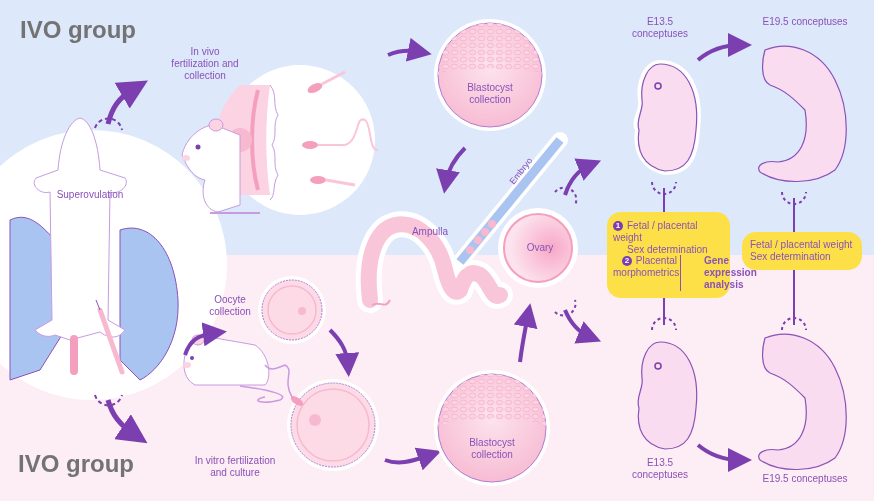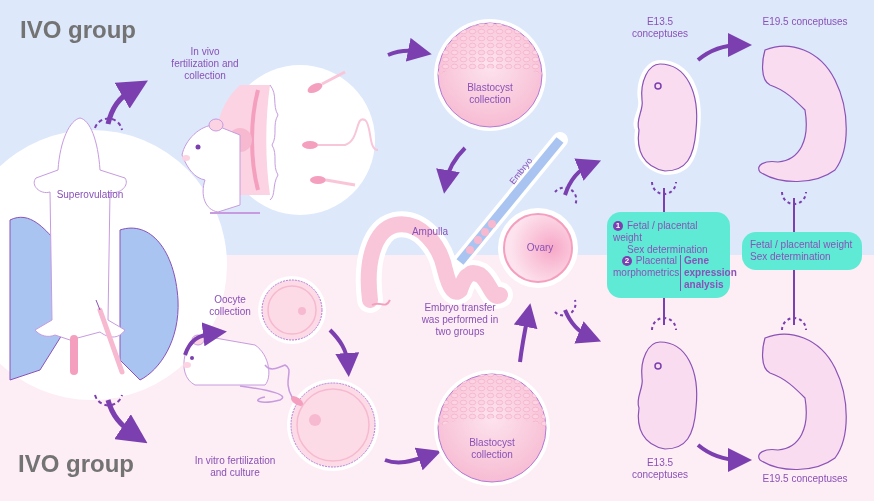--- a/index.html
+++ b/index.html
@@ -3,21 +3,21 @@
 <meta charset="utf-8">
 <style>
   html, body { margin: 0; padding: 0; }
   body { width: 874px; height: 501px; overflow: hidden; background: #ffffff; font-family: "Liberation Sans", sans-serif; }
   #stage { position: relative; width: 874px; height: 501px; overflow: hidden; }
   .bg-top { position: absolute; left: 0; top: 0; width: 874px; height: 255px; background: #dde8fb; }
   .bg-bot { position: absolute; left: 0; top: 255px; width: 874px; height: 246px; background: #fdedf4; }
   svg.art { position: absolute; left: 0; top: 0; }
   .lbl { position: absolute; color: #8a52b8; font-size: 10px; line-height: 12px; text-align: center; }
   .title { position: absolute; color: #737373; font-weight: bold; font-size: 24px; line-height: 28px; }
-  .box { position: absolute; background: #5eead4; border-radius: 14px; }
+  .box { position: absolute; background: #fde047; border-radius: 14px; }
   .num { display: inline-block; width: 10px; height: 10px; border-radius: 50%; background: #7b3fb0; color: #fff; font-size: 8px; line-height: 10px; text-align: center; font-weight: bold; margin-right: 4px; vertical-align: middle; }
   .boxline { color: #8a52b8; font-size: 10px; line-height: 12px; }
 </style>
 </head>
 <body>
 
 <div id="stage">
   <div class="bg-top"></div>
   <div class="bg-bot"></div>
 
@@ -198,25 +198,20 @@
 
   <div class="lbl" style="left:450px; top:82px; width:80px;">
     <div>Blastocyst</div>
     <div>collection</div>
   </div>
 
   <div class="lbl" style="left:400px; top:226px; width:60px; font-size:10px;">Ampulla</div>
   <div class="lbl" style="left:510px; top:242px; width:60px;">Ovary</div>
   <div class="lbl" style="left:496px; top:165px; width:50px; transform:rotate(-52deg); font-size:9px;">Embryo</div>
 
-  <div class="lbl" style="left:405px; top:302px; width:110px;">
-    <div>Embryo transfer</div>
-    <div>was performed in</div>
-    <div>two groups</div>
-  </div>
 
   <div class="lbl" style="left:190px; top:294px; width:80px;">
     <div>Oocyte</div>
     <div>collection</div>
   </div>
 
   <div class="lbl" style="left:170px; top:455px; width:130px;">
     <div>In vitro fertilization</div>
     <div>and culture</div>
   </div>
@@ -237,21 +232,21 @@
     <div>conceptuses</div>
   </div>
   <div class="lbl" style="left:745px; top:473px; width:120px;">E19.5 conceptuses</div>
 
   <div class="box" style="left:607px; top:212px; width:123px; height:86px;">
     <div style="position:absolute; left:6px; top:8px; width:115px;">
       <div class="boxline"><span class="num">1</span><span>Fetal / placental weight</span></div>
       <div class="boxline" style="padding-left:14px;">Sex determination</div>
     </div>
     <div style="position:absolute; left:6px; top:43px; width:115px;">
-      <div style="display:flex;">
+      <div style="display:flex;gap:20px;">
         <div style="width:64px; text-align:right; padding-right:3px; border-right:1px solid #8a52b8;">
           <div class="boxline"><span class="num">2</span><span>Placental</span></div>
           <div class="boxline">morphometrics</div>
         </div>
         <div style="padding-left:3px;font-weight:bold;">
           <div class="boxline">Gene</div>
           <div class="boxline">expression</div>
           <div class="boxline">analysis</div>
         </div>
       </div>

